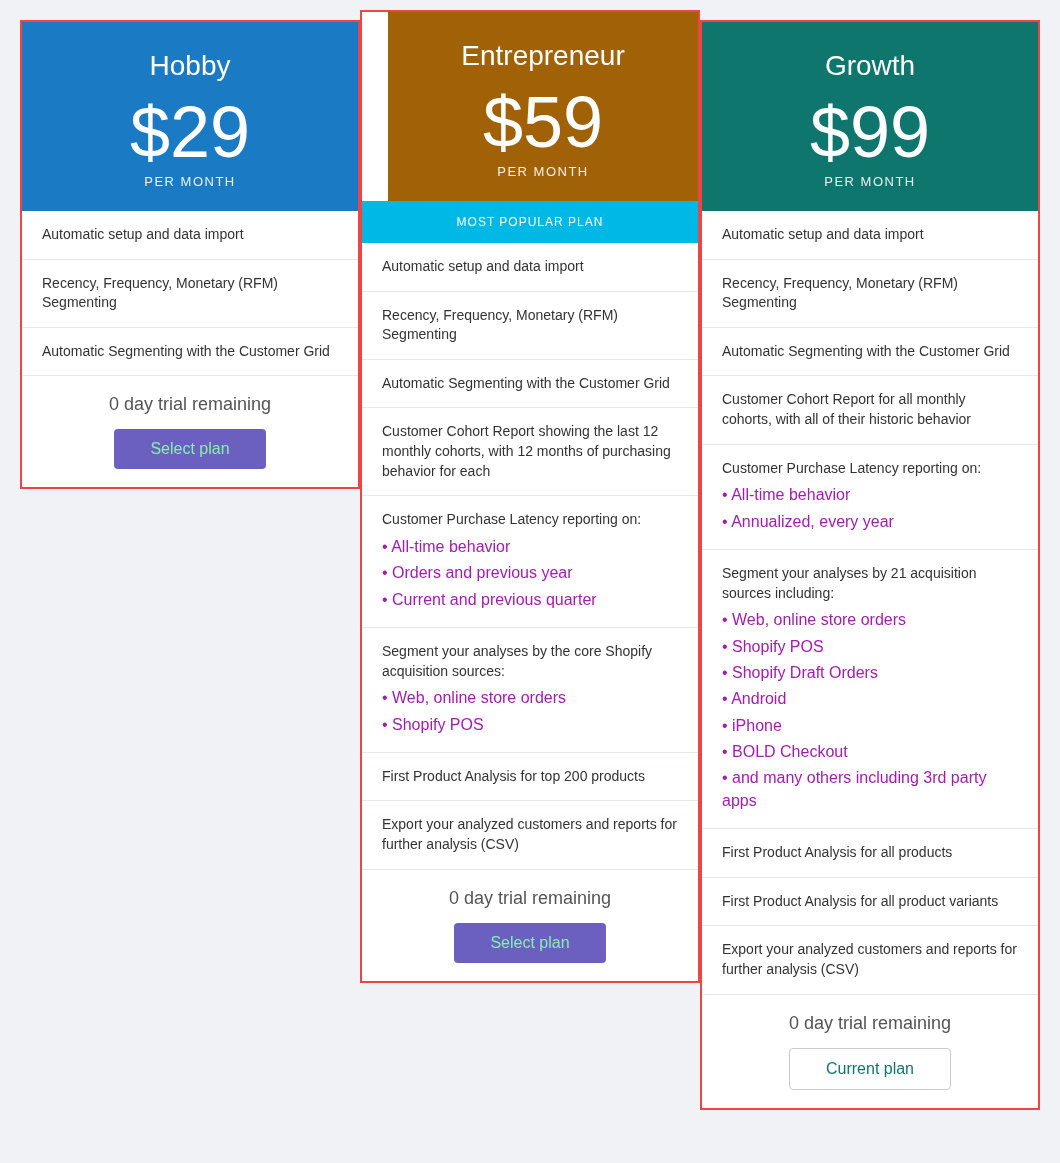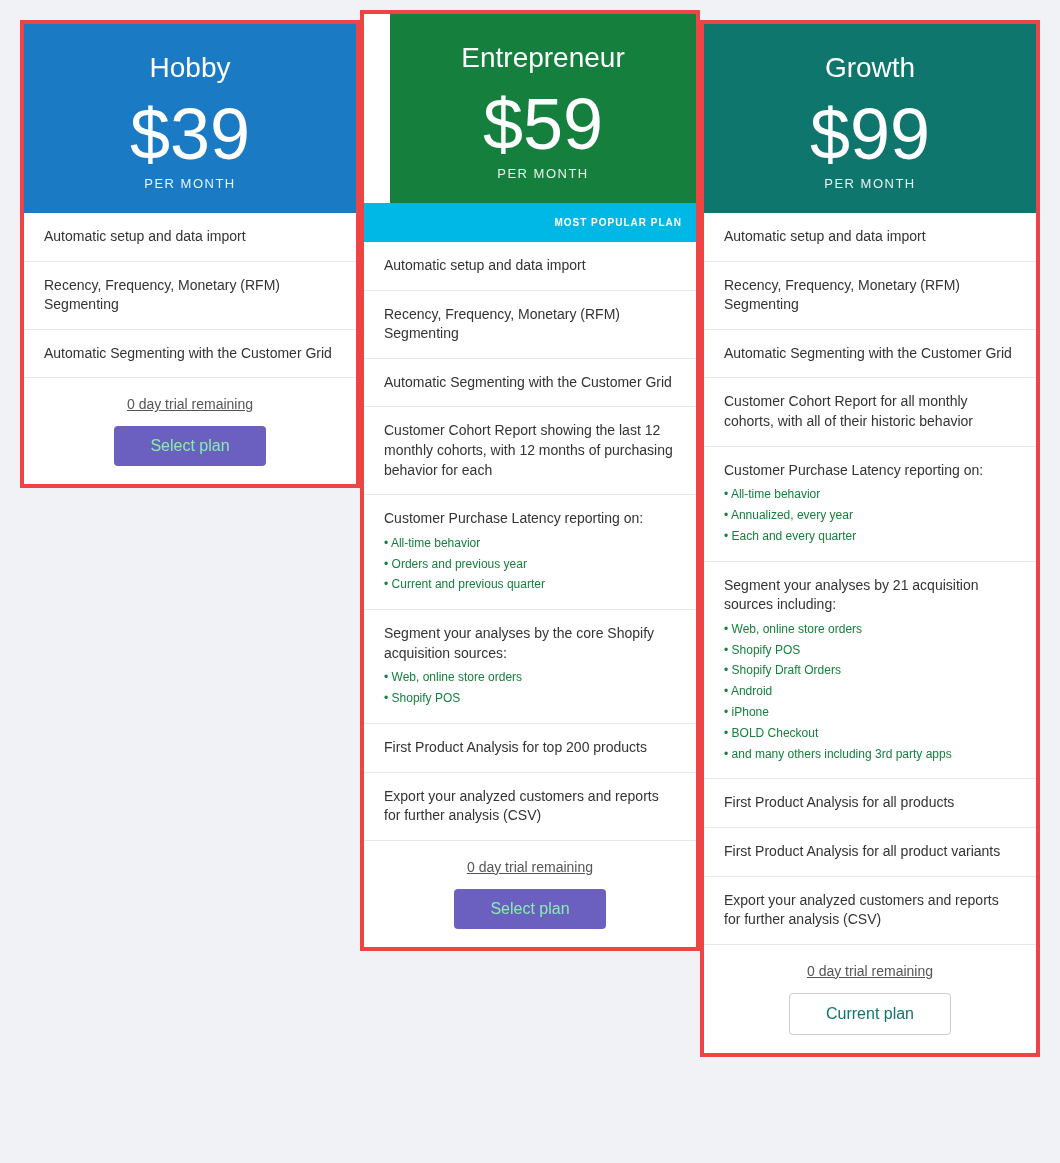--- a/index.html
+++ b/index.html
@@ -11,36 +11,36 @@
     }
     .pricing-container {
       display: flex;
       gap: 0;
       max-width: 1020px;
       margin: 0 auto;
       align-items: flex-start;
     }
     .plan-card {
       flex: 1;
-      border: 4px solid #ef4444;
+      border: 2px solid #ef4444;
       background: #fff;
       border-radius: 0;
       overflow: hidden;
     }
     .plan-card.entrepreneur {
       margin-top: -10px;
       z-index: 1;
     }
     .plan-header {
       padding: 28px 20px 22px;
       text-align: center;
       color: #fff;
     }
     .plan-header.hobby { background: #1a7bc4; }
-    .plan-header.entrepreneur { background: #15803d; margin-left: 26px; }
+    .plan-header.entrepreneur { background: #a16207; margin-left: 26px; }
     .plan-header.growth { background: #0f766e; }
     .plan-name {
       font-size: 28px;
       font-weight: 400;
       margin-bottom: 14px;
       color: #fff;
     }
     .plan-price {
       font-size: 72px;
       font-weight: 300;
@@ -50,24 +50,24 @@
     }
     .plan-period {
       font-size: 13px;
       letter-spacing: 1.5px;
       color: rgba(255,255,255,0.9);
       text-transform: uppercase;
     }
     .popular-banner {
       background: #00b8e6;
       color: #fff;
-      text-align: right;
+      text-align: center;
       padding: 14px;
-      font-size: 10px;
-      font-weight: 700;
+      font-size: 12px;
+      font-weight: 400;
       letter-spacing: 1px;
       text-transform: uppercase;
     }
     .features-list {
       list-style: none;
     }
     .features-list li {
       padding: 14px 20px;
       font-size: 14px;
       color: #333;
@@ -76,37 +76,36 @@
     }
     .features-list li:last-child {
       border-bottom: none;
     }
     .sub-list {
       list-style: none;
       margin-top: 4px;
     }
     .sub-list li {
       padding: 2px 0;
-      font-size: 12px;
-      color: #15803d;
+      font-size: 16px;
+      color: #a21caf;
       border-bottom: none;
     }
     .sub-list li::before {
       content: "• ";
     }
     .plan-footer {
       padding: 18px 16px;
       text-align: center;
       border-top: 1px solid #e5e8ed;
     }
     .trial-text {
-      font-size: 14px;
+      font-size: 18px;
       color: #555;
       margin-bottom: 14px;
-      text-decoration: underline;
     }
     .select-btn {
       background: #6b5fbf;
       color: #86efac;
       border: none;
       border-radius: 4px;
       padding: 11px 36px;
       font-size: 16px;
       cursor: pointer;
       font-weight: 400;
@@ -122,21 +121,21 @@
       font-weight: 400;
     }
   </style>
 </head>
 <body>
 
 <div class="pricing-container">
 <div class="plan-card">
       <div class="plan-header hobby">
         <div class="plan-name">Hobby</div>
-        <div class="plan-price">$39</div>
+        <div class="plan-price">$29</div>
         <div class="plan-period">PER MONTH</div>
       </div>
       <ul class="features-list">
         <li>Automatic setup and data import</li>
         <li>Recency, Frequency, Monetary (RFM) Segmenting</li>
         <li>Automatic Segmenting with the Customer Grid</li>
       </ul>
       <div class="plan-footer"><div class="trial-text">0 day trial remaining</div><button class="select-btn">Select plan</button></div>
     </div>
     <div class="plan-card entrepreneur">
@@ -172,21 +171,20 @@
         <div class="plan-period">PER MONTH</div>
       </div>
       <ul class="features-list">
         <li>Automatic setup and data import</li>
         <li>Recency, Frequency, Monetary (RFM) Segmenting</li>
         <li>Automatic Segmenting with the Customer Grid</li>
         <li>Customer Cohort Report for all monthly cohorts, with all of their historic behavior</li>
         <li>Customer Purchase Latency reporting on:<ul class="sub-list">
             <li>All-time behavior</li>
             <li>Annualized, every year</li>
-            <li>Each and every quarter</li>
           </ul></li>
         <li>Segment your analyses by 21 acquisition sources including:<ul class="sub-list">
             <li>Web, online store orders</li>
             <li>Shopify POS</li>
             <li>Shopify Draft Orders</li>
             <li>Android</li>
             <li>iPhone</li>
             <li>BOLD Checkout</li>
             <li>and many others including 3rd party apps</li>
           </ul></li>

